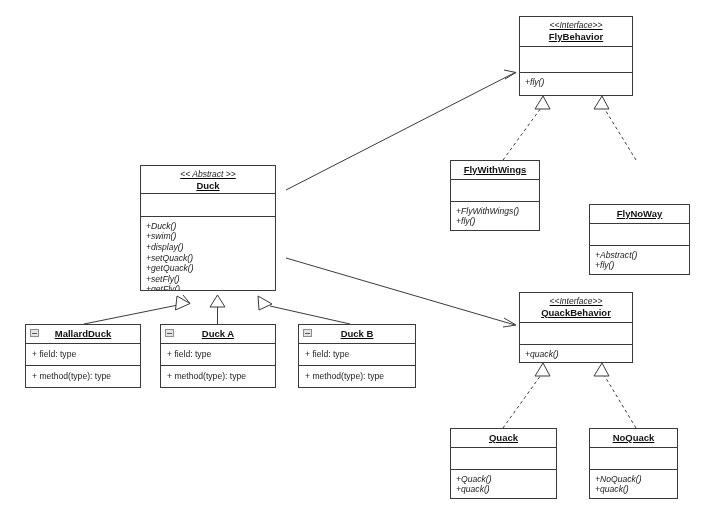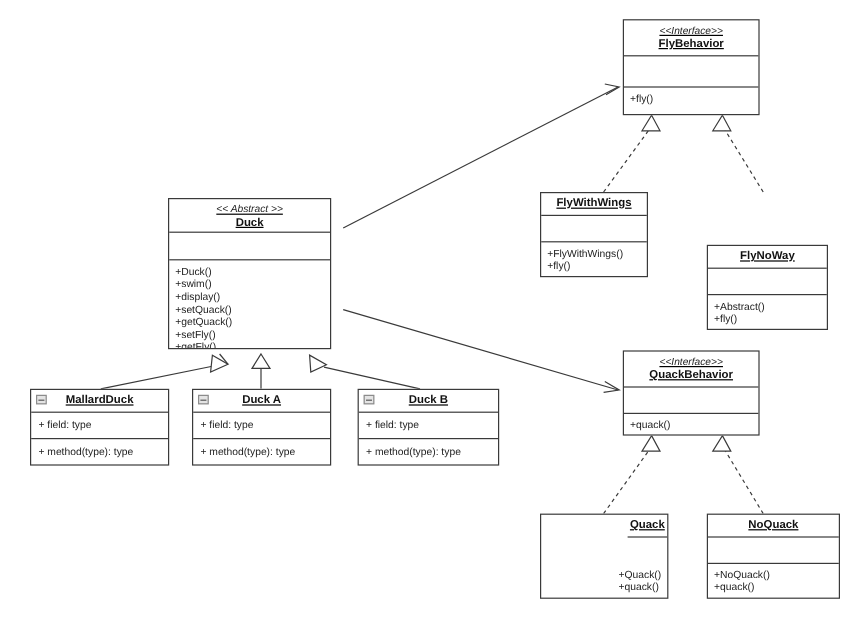--- a/index.html
+++ b/index.html
@@ -62,20 +62,21 @@
     font-size: 9.5px;
     color: #111111;
     line-height: 12px;
     white-space: nowrap;
   }
   .c-empty {
     height: 24px;
   }
   .c-members {
     padding: 4px 5px 3px 5px;
+    font-style: italic;
   }
   .member {
     display: block;
     font-size: 8.6px;
     line-height: 10.6px;
     color: #1b1b1b;
     white-space: nowrap;
   }
   .collapse-icon {
     position: absolute;
@@ -96,22 +97,22 @@
     height: 1px;
     background: #5a5a5a;
   }
 
   
   #box-flybehavior   { left: 519px; top: 16px;  width: 114px; height: 80px; }
   #box-duck          { left: 140px; top: 165px; width: 136px; height: 126px; }
   #box-flywithwings  { left: 450px; top: 160px; width: 90px; height: 71px; }
   #box-flynoway      { left: 589px; top: 160px; width: 101px; height: 71px; margin-top: 44px; }
   #box-quackbehavior { left: 519px; top: 292px; width: 114px; height: 71px; }
-  #box-quack         { left: 450px; top: 428px; width: 107px; height: 71px; align-items: flex-end; }
-  #box-noquack       { left: 589px; top: 428px; width: 111px; height: 71px; }
+  #box-quack         { left: 450px; top: 428px; width: 107px; height: 71px; }
+  #box-noquack       { left: 589px; top: 428px; width: 89px; height: 71px; }
   #box-mallardduck   { left: 25px;  top: 324px; width: 116px; height: 64px; }
   #box-ducka         { left: 160px; top: 324px; width: 116px; height: 64px; }
   #box-duckb         { left: 298px; top: 324px; width: 118px; height: 64px; }
 
   #box-duck .c-empty { height: 26px; }
   #box-flybehavior .c-empty { height: 26px; }
   #box-quackbehavior .c-empty { height: 22px; }
   #box-flywithwings .c-empty,
   #box-flynoway .c-empty,
   #box-quack .c-empty,

